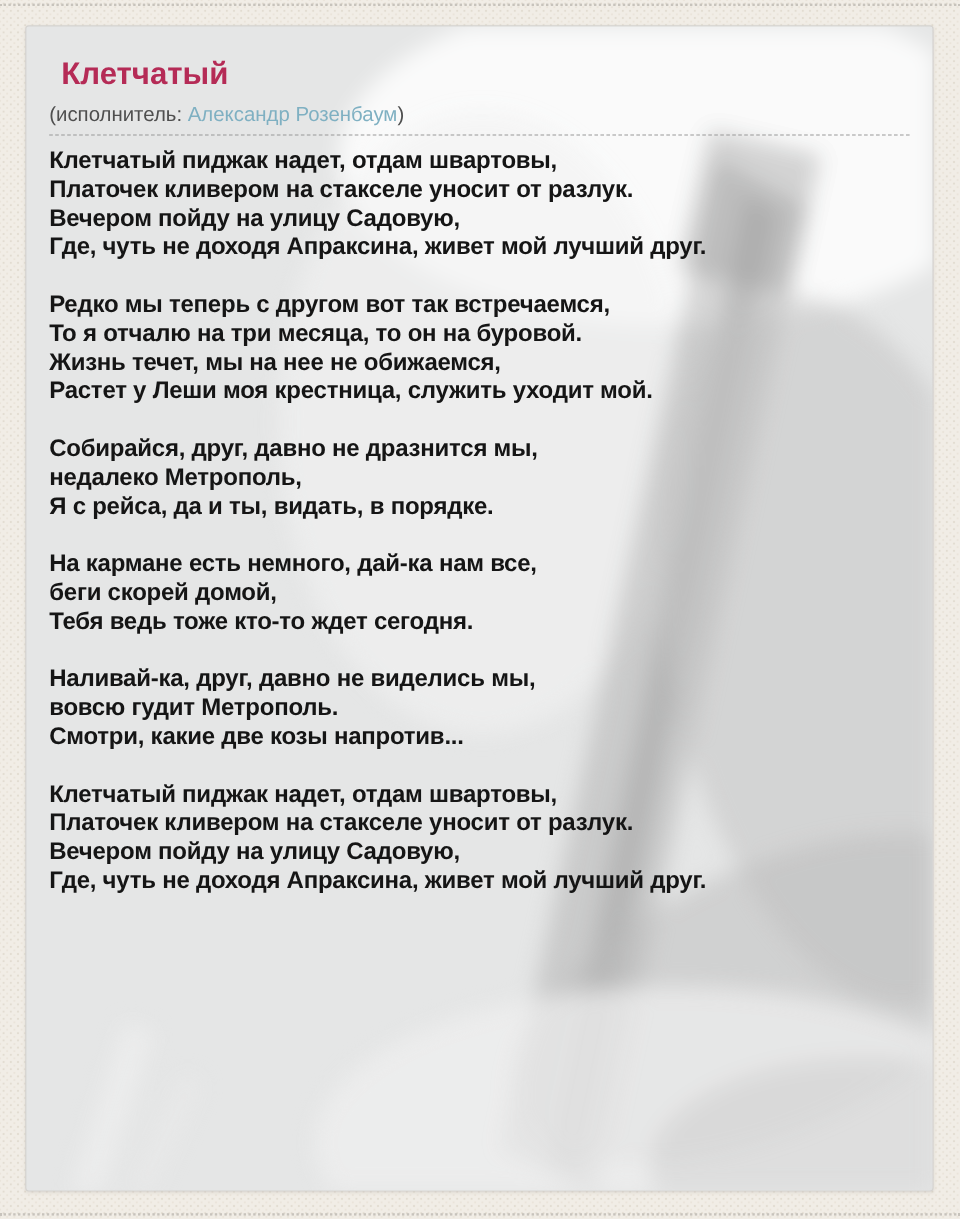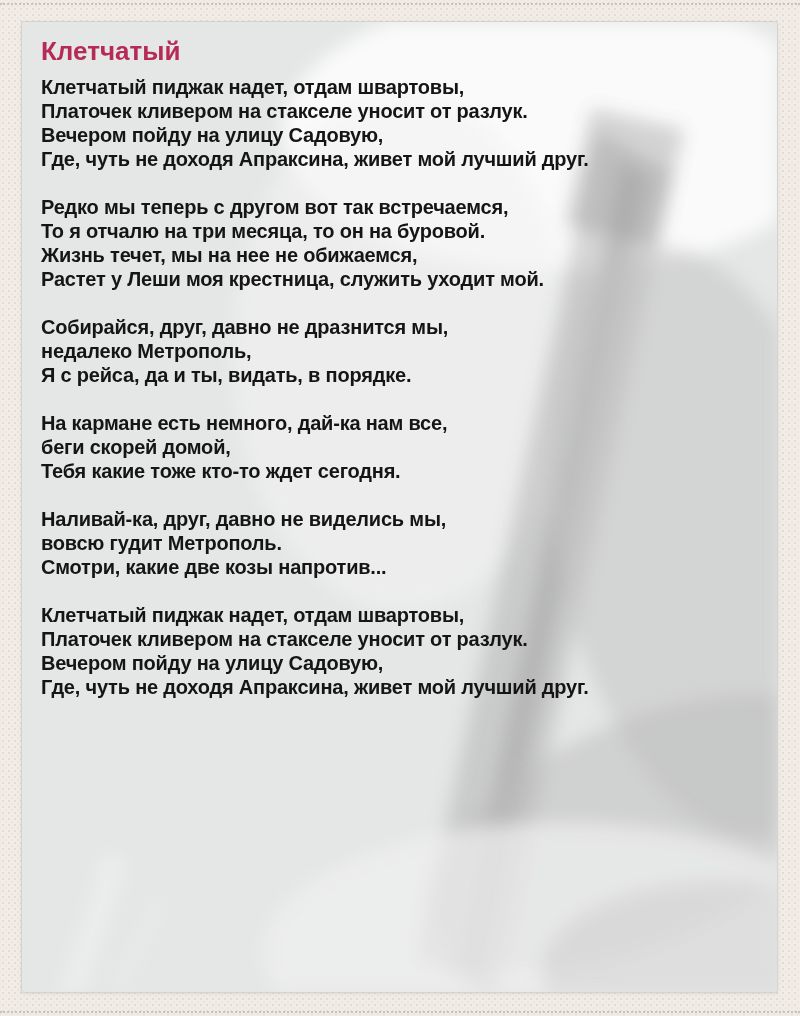--- a/index.html
+++ b/index.html
@@ -52,21 +52,21 @@
     filter: blur(9px);
     pointer-events: none;
   }
 
   .content {
     position: relative;
     padding: 14px 19px 0 19px;
   }
 
   h1.song-title {
-    margin: 0;
+    margin: 10px;
     font-size: 26px;
     line-height: 30px;
     font-weight: bold;
     color: #b52b56;
   }
 
   .artist-line {
     margin-top: 3px;
     padding-bottom: 6px;
     font-size: 17px;
@@ -112,36 +112,37 @@
     <ellipse cx="540" cy="930" rx="300" ry="130" fill="#f0f0f0" opacity="0.7"></ellipse>
     <ellipse cx="700" cy="950" rx="180" ry="90" fill="#c6c6c6" opacity="0.4"></ellipse>
     <rect x="55" y="830" width="26" height="170" transform="rotate(18 68 915)" fill="#f4f4f4" opacity="0.5"></rect>
     <rect x="100" y="870" width="18" height="140" transform="rotate(25 109 940)" fill="#ececec" opacity="0.5"></rect>
   </svg>
 
   <div class="content">
 
     <h1 class="song-title">Клетчатый</h1>
 
+    <div class="artist-line"><span>(исполнитель: </span><a class="artist-link">Александр Розенбаум</a><span>)</span></div>
 
     <div class="lyrics">
       <p class="stanza">Клетчатый пиджак надет, отдам швартовы,
 Платочек кливером на стакселе уносит от разлук.
 Вечером пойду на улицу Садовую,
 Где, чуть не доходя Апраксина, живет мой лучший друг.</p>
       <p class="stanza">Редко мы теперь с другом вот так встречаемся,
 То я отчалю на три месяца, то он на буровой.
 Жизнь течет, мы на нее не обижаемся,
 Растет у Леши моя крестница, служить уходит мой.</p>
       <p class="stanza">Собирайся, друг, давно не дразнится мы,
 недалеко Метрополь,
 Я с рейса, да и ты, видать, в порядке.</p>
       <p class="stanza">На кармане есть немного, дай-ка нам все,
 беги скорей домой,
-Тебя какие тоже кто-то ждет сегодня.</p>
+Тебя ведь тоже кто-то ждет сегодня.</p>
       <p class="stanza">Наливай-ка, друг, давно не виделись мы,
 вовсю гудит Метрополь.
 Смотри, какие две козы напротив...</p>
       <p class="stanza">Клетчатый пиджак надет, отдам швартовы,
 Платочек кливером на стакселе уносит от разлук.
 Вечером пойду на улицу Садовую,
 Где, чуть не доходя Апраксина, живет мой лучший друг.</p>
     </div>
 
   </div>

